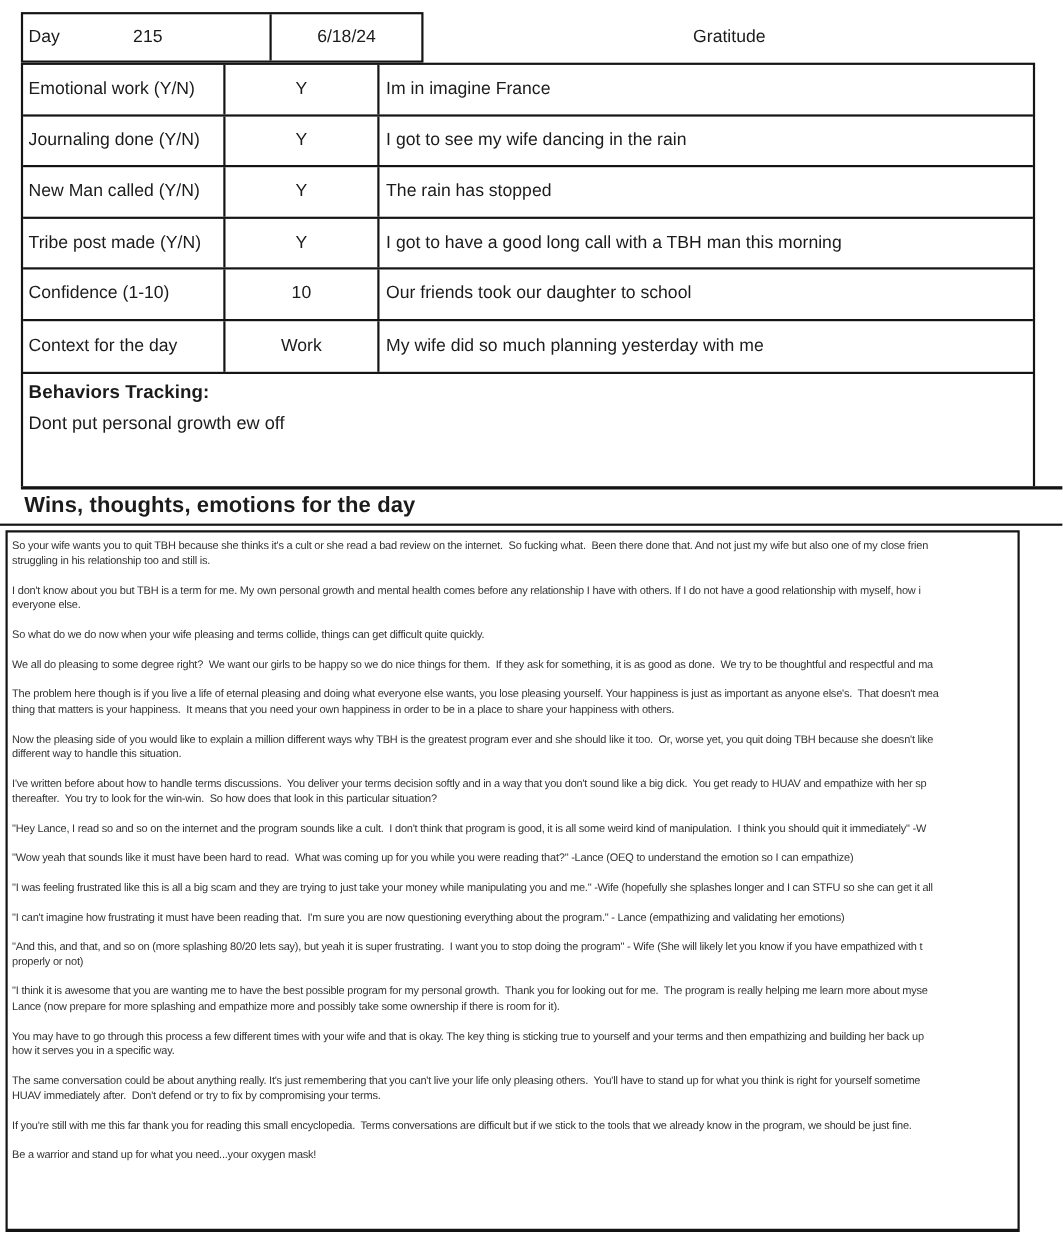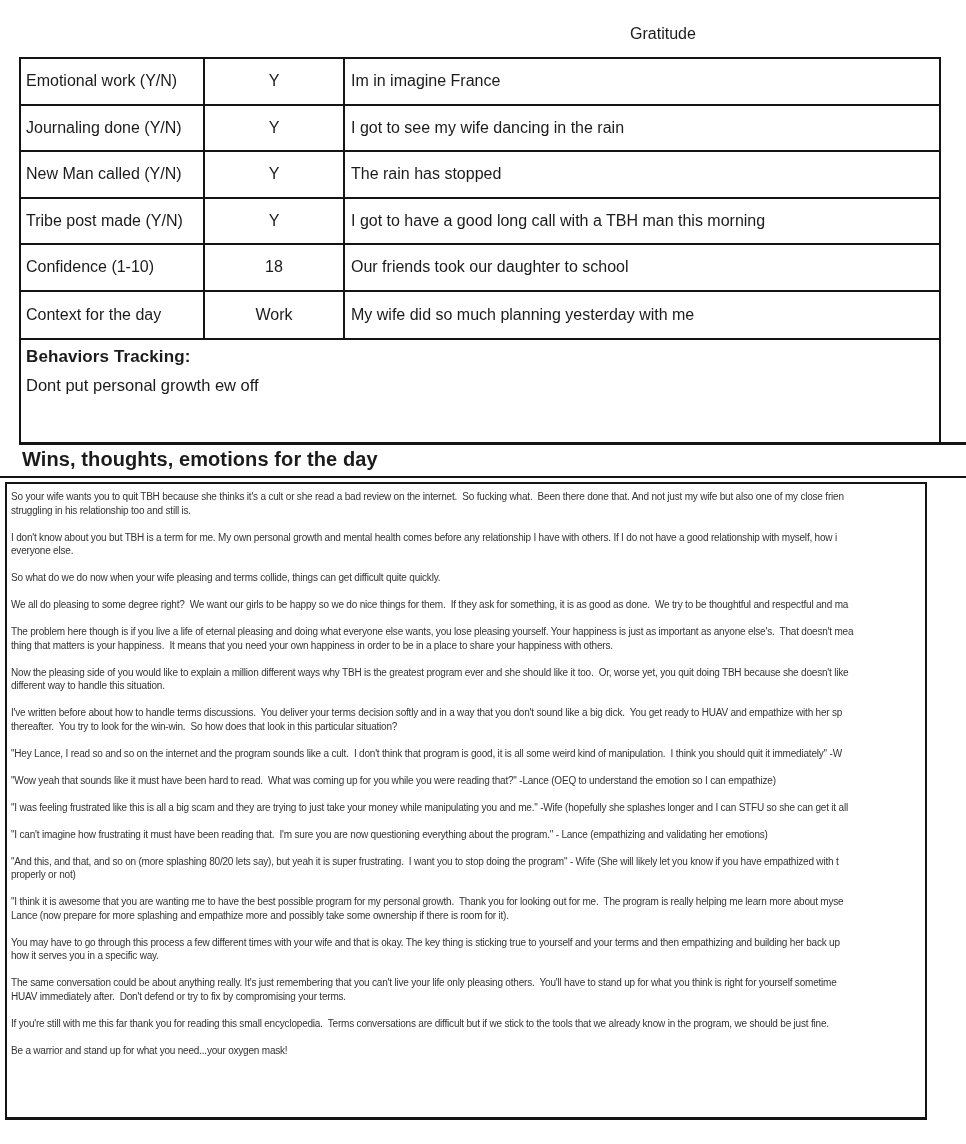--- a/index.html
+++ b/index.html
@@ -57,20 +57,27 @@
     font-size:10px;line-height:13.5px;letter-spacing:-0.2px;color:#333333;
   }
 </style>
 </head>
 <body>
 
 <div class="page">
 
   <div class="tracker">
     <div class="hdr-row">
+      <div class="hdr-box">
+        <div class="cell day-cell">
+          <span>Day</span>
+          <span class="day-num">215</span>
+        </div>
+        <div class="date-cell">6/18/24</div>
+      </div>
       <div class="grat-hdr">Gratitude</div>
     </div>
 
     <div class="grid" id="tracker-rows">
         <div class="trow">
           <div class="cell lbl">Emotional work  (Y/N)</div>
           <div class="cell val">Y</div>
           <div class="cell grat">Im in imagine France</div>
         </div>
         <div class="trow">
@@ -83,21 +90,21 @@
           <div class="cell val">Y</div>
           <div class="cell grat">The rain has stopped</div>
         </div>
         <div class="trow">
           <div class="cell lbl">Tribe post made (Y/N)</div>
           <div class="cell val">Y</div>
           <div class="cell grat">I got to have a good long call with a TBH man this morning</div>
         </div>
         <div class="trow">
           <div class="cell lbl">Confidence (1-10)</div>
-          <div class="cell val">18</div>
+          <div class="cell val">10</div>
           <div class="cell grat">Our friends took our daughter to school</div>
         </div>
         <div class="trow">
           <div class="cell lbl">Context for the day</div>
           <div class="cell val">Work</div>
           <div class="cell grat">My wife did so much planning yesterday with me</div>
         </div>
       </div>
 
     <div class="behaviors">

